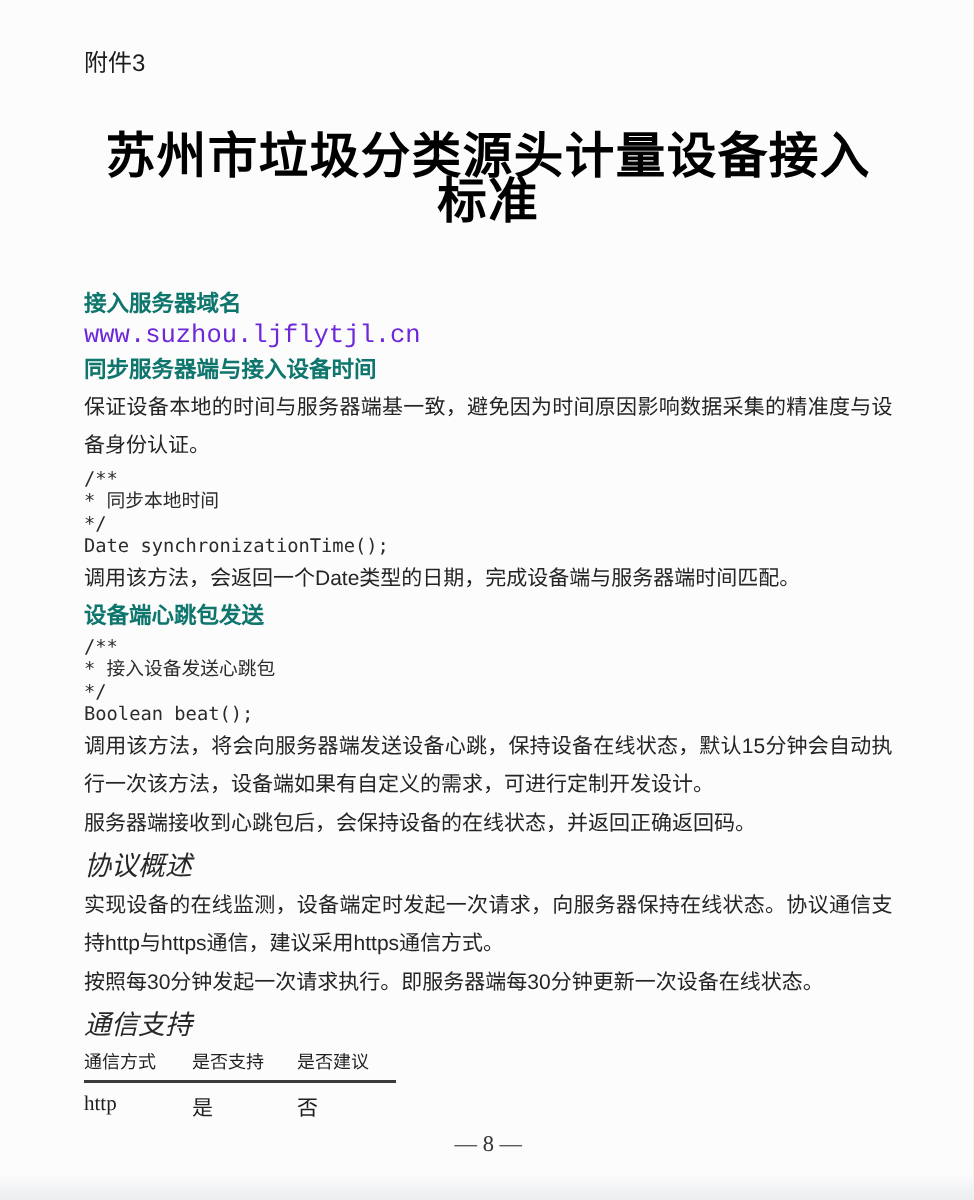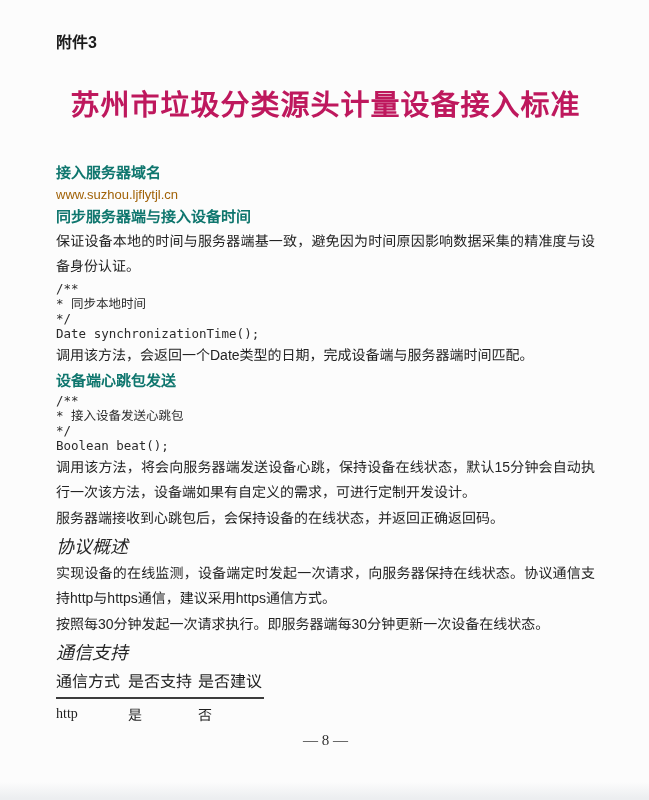--- a/index.html
+++ b/index.html
@@ -14,45 +14,44 @@
     font-family: "Liberation Sans", sans-serif;
     color: #2a2a2a;
   }
   .content {
     padding: 32px 54px 0 56px;
   }
   .attachment {
     font-size: 16px;
     line-height: 22px;
     color: #1c1c1c;
-    font-weight: bold;
   }
   .doc-title {
     margin-top: 36px;
     text-align: center;
     font-family: "Liberation Serif", "DejaVu Serif", serif;
     font-weight: bold;
-    font-size: 29px;
+    font-size: 33px;
     line-height: 30px;
     letter-spacing: 1px;
-    color: #be185d;
+    color: #000000;
   }
   .doc-body { margin-top: 42px; }
   .sec-heading {
     font-size: 15px;
     font-weight: bold;
     line-height: 21px;
     margin: 2px 0 2px;
     color: #0f766e;
   }
   .mono-line {
-    font-family: Liberation Sans, sans-serif;
-    font-size: 13px;
+    font-family: Liberation Mono, monospace;
+    font-size: 17px;
     line-height: 19px;
-    color: #a16207;
+    color: #6d28d9;
   }
   .para {
     font-size: 14px;
     line-height: 25px;
     margin: 1px 0;
     text-align: justify;
     color: #242424;
   }
   .code-block { margin: 2px 0 2px; }
   .code-line {
@@ -68,21 +67,21 @@
     font-size: 18px;
     line-height: 24px;
     margin: 4px 0 2px;
     color: #272727;
   }
   .comm-table {
     border-collapse: collapse;
     margin-top: 3px;
   }
   .comm-table th {
-    font-size: 16px;
+    font-size: 12px;
     font-weight: normal;
     text-align: left;
     padding: 0 0 5px 0;
     border-bottom: 2px solid #3c3c3c;
     color: #1f1f1f;
   }
   .comm-table th.c1 { width: 72px; }
   .comm-table th.c2 { width: 70px; }
   .comm-table th.c3 { width: 66px; }
   .comm-table td {

